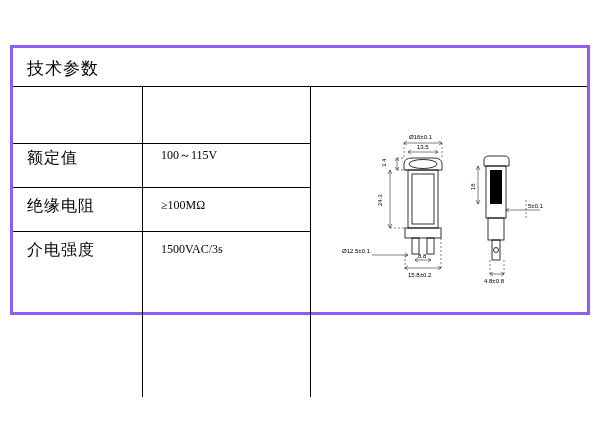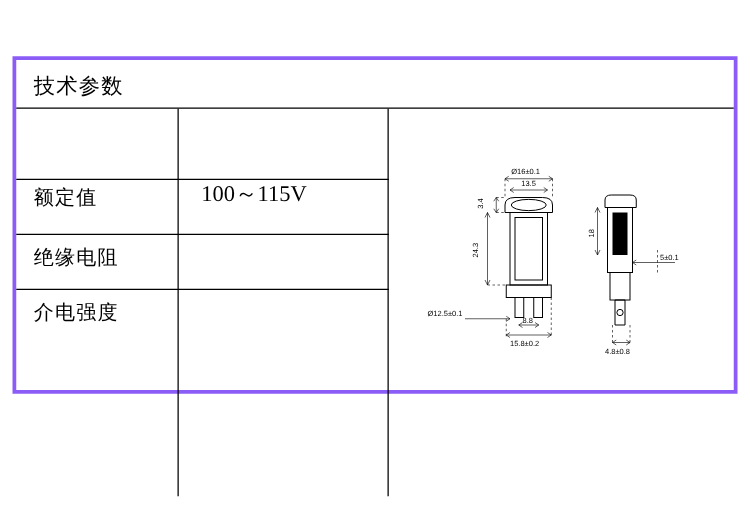--- a/index.html
+++ b/index.html
@@ -82,21 +82,21 @@
     position: absolute;
     left: 14px;
     font-size: 16px;
     color: #000;
     font-family: "Liberation Sans", sans-serif;
     letter-spacing: 1px;
   }
   .cell-value {
     position: absolute;
     left: 148px;
-    font-size: 18px;
+    font-size: 12px;
     color: #000;
     font-family: "Liberation Serif", serif;
     line-height: 20px;
   }
   .lbl1 { top: 100px; }
   .lbl2 { top: 148px; }
   .lbl3 { top: 192px; }
   .val1 { top: 97px; }
   .val2 { top: 147px; }
   .val3 { top: 191px; }
@@ -133,20 +133,22 @@
     <div class="row-div r2"></div>
     <div class="row-div r3"></div>
 
     <div class="cell-label lbl1">额定值</div>
     <div class="cell-label lbl3">介电强度</div>
     <div class="cell-label lbl2">绝缘电阻</div>
 
     <div class="cell-value val1">
       <div>100～115V</div>
     </div>
+    <div class="cell-value val2">≥100MΩ</div>
+    <div class="cell-value val3">1500VAC/3s</div>
 
     <div class="drawing">
       <svg width="280" height="309" viewBox="0 0 280 309">
 
         <g stroke="#000" fill="none" stroke-width="0.8">
 
           <path d="M92,76 Q92,70 100,70 L122,70 Q130,70 130,76 L130,82 L92,82 Z"></path>
 
           <ellipse cx="111" cy="76" rx="14" ry="4.5"></ellipse>
 

